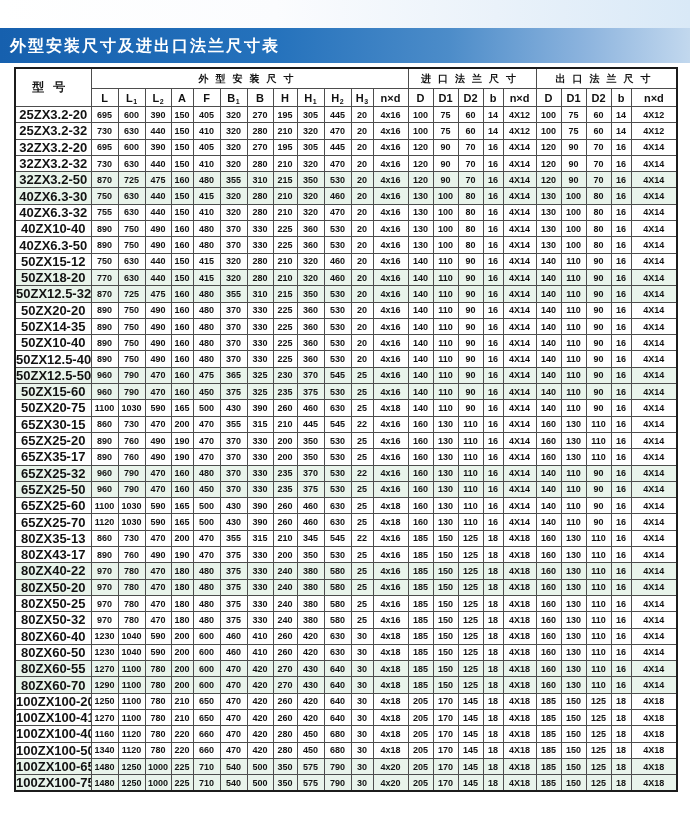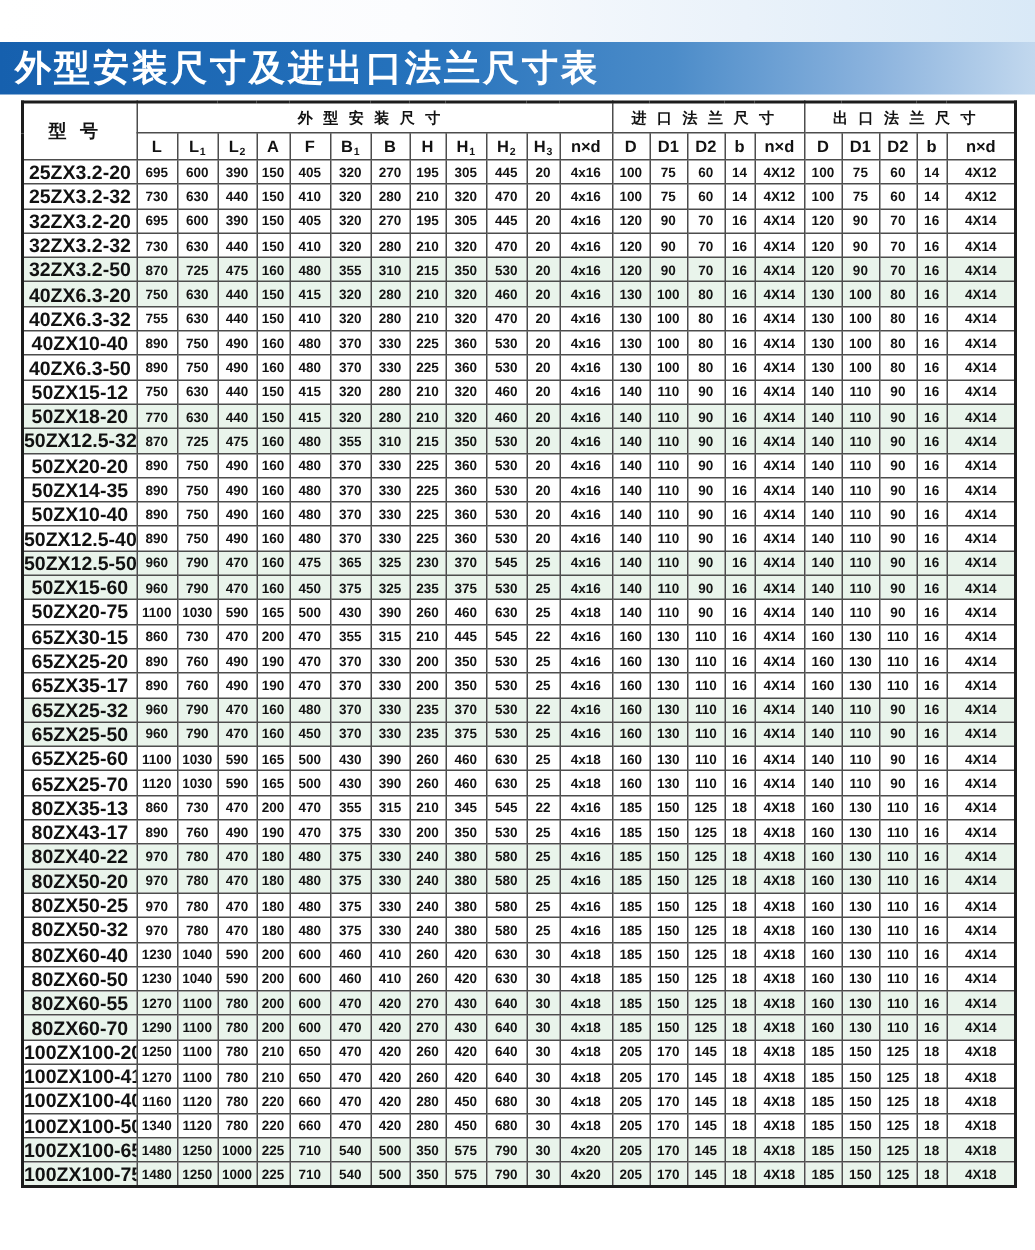--- a/index.html
+++ b/index.html
@@ -1,19 +1,19 @@
 <!DOCTYPE html>
 <html><head>
 <meta charset="utf-8">
 <style>
   html,body{margin:0;padding:0;background:#ffffff;}
   body{width:690px;font-family:"Liberation Sans",sans-serif;}
   .top-band{height:28px;background:linear-gradient(to right,#ffffff 0%,#fbfcfe 40%,#eaf2fa 72%,#d9e9f7 100%);}
   .title-bar{height:35px;line-height:35px;padding-left:10px;color:#ffffff;
-    font-weight:bold;font-size:24px;letter-spacing:2px;
+    font-weight:bold;font-size:16px;letter-spacing:2px;
     background:linear-gradient(to right,#1660ae 0%,#2572bc 40%,#4c8cc9 65%,#8db4de 85%,#c2d8ee 100%);}
   .table-wrap{margin:4px 14px 0 14px;}
   table{border-collapse:collapse;table-layout:fixed;width:662px;background:#ffffff;border:2px solid #1c1c1c;}
   th,td{border:1px solid #4d4d4d;text-align:center;vertical-align:middle;
     overflow:hidden;white-space:nowrap;padding:0;color:#121212;}
   th.group-h{font-size:10px;font-weight:bold;letter-spacing:7px;height:19px;}
   th.model-h{font-size:12px;font-weight:bold;letter-spacing:9px;}
   th.sub-h{font-size:11px;font-weight:bold;height:17px;}
   th.sub-h .sub{font-size:7px;position:relative;top:2px;margin-left:0.5px;}
   td{font-size:9px;font-weight:bold;height:15.3px;}
@@ -207,21 +207,21 @@
             <td>70</td>
             <td>16</td>
             <td>4X14</td>
             <td>120</td>
             <td>90</td>
             <td>70</td>
             <td>16</td>
             <td>4X14</td>
           </tr>
           <tr class="tint">
-            <td class="model-cell">40ZX6.3-20</td>
+            <td class="model-cell">40ZX6.3-30</td>
             <td>750</td>
             <td>630</td>
             <td>440</td>
             <td>150</td>
             <td>415</td>
             <td>320</td>
             <td>280</td>
             <td>210</td>
             <td>320</td>
             <td>460</td>

